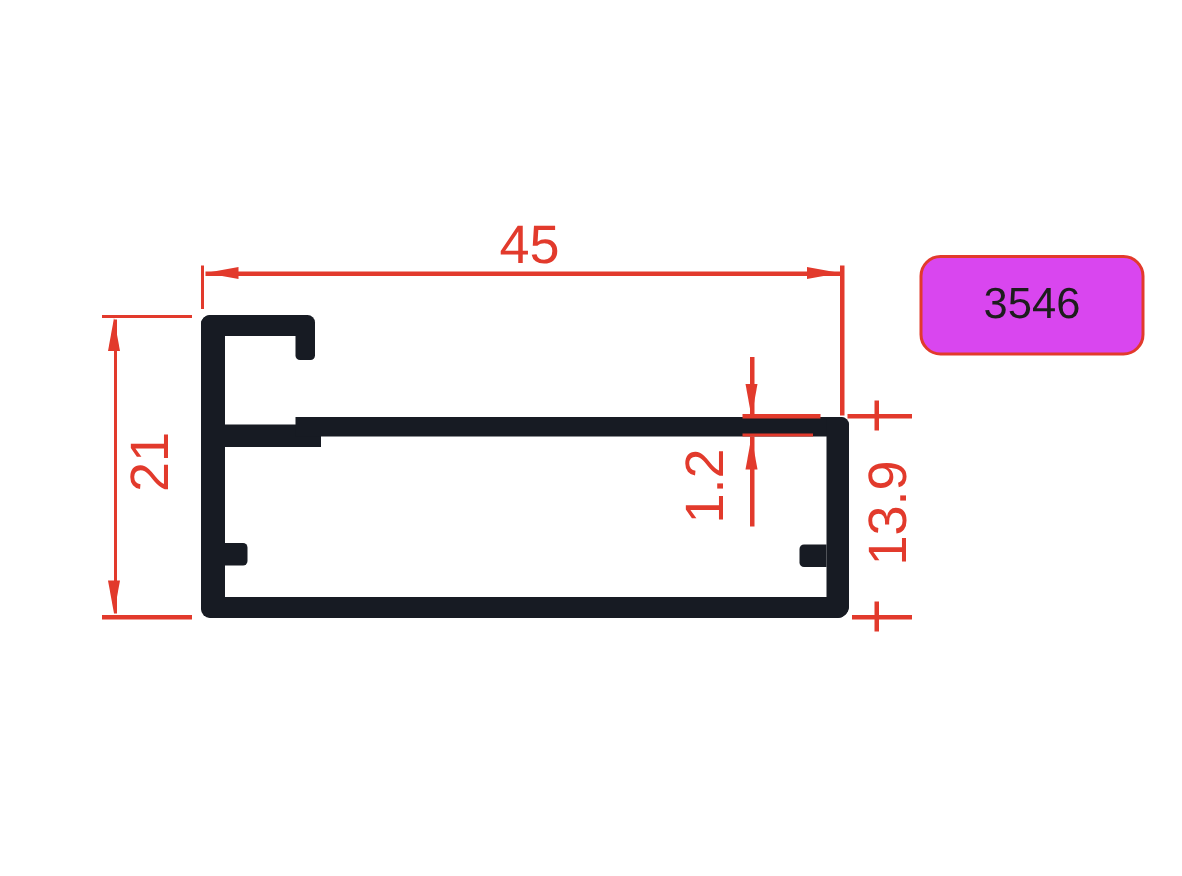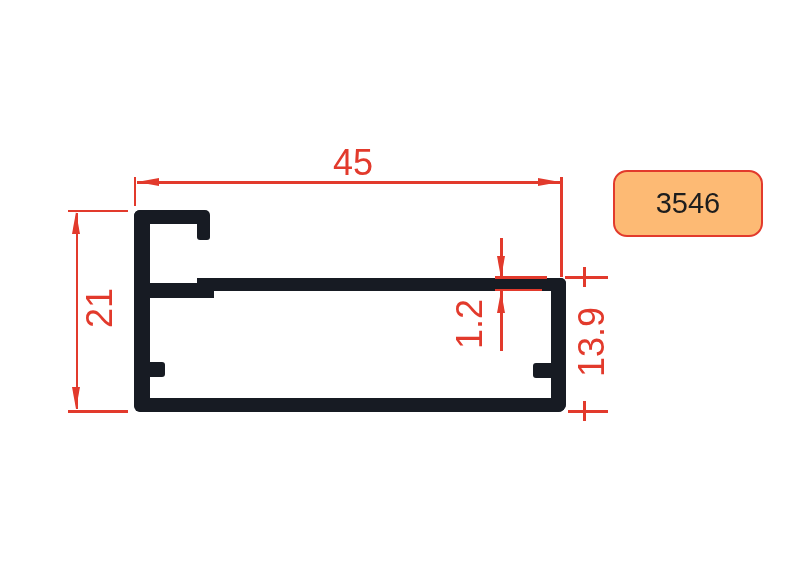--- a/index.html
+++ b/index.html
@@ -57,21 +57,21 @@
   
   .d139-tick-t{left:565px;top:276px;width:43px;height:2.5px;}
   .d139-tick-b{left:568px;top:410px;width:40px;height:2.5px;}
   .d139-seg-t {left:583px;top:267px;width:2.5px;height:20px;}
   .d139-seg-b {left:583px;top:401px;width:2.5px;height:20px;}
 
   
   .label-box{
     position:absolute;left:613px;top:170px;width:150px;height:67px;
     border:2.5px solid var(--accent,#e23a2c);border-radius:14px;
-    background:#fdba74;box-sizing:border-box;z-index:4;
+    background:#d946ef;box-sizing:border-box;z-index:4;
     display:flex;flex-direction:column;align-items:center;justify-content:center;
     color:var(--labeltext,#1d1d1d);
   }
   .label-number{font-size:29px;line-height:1.05;}
   .label-weight{font-size:20px;line-height:1.1;}
 </style>
 </head>
 <body style="--accent: #e23a2c; --profile: #171b23; --labeltext: #1d1d1d; --bg: #ffffff;">
 
 <div class="canvas">

